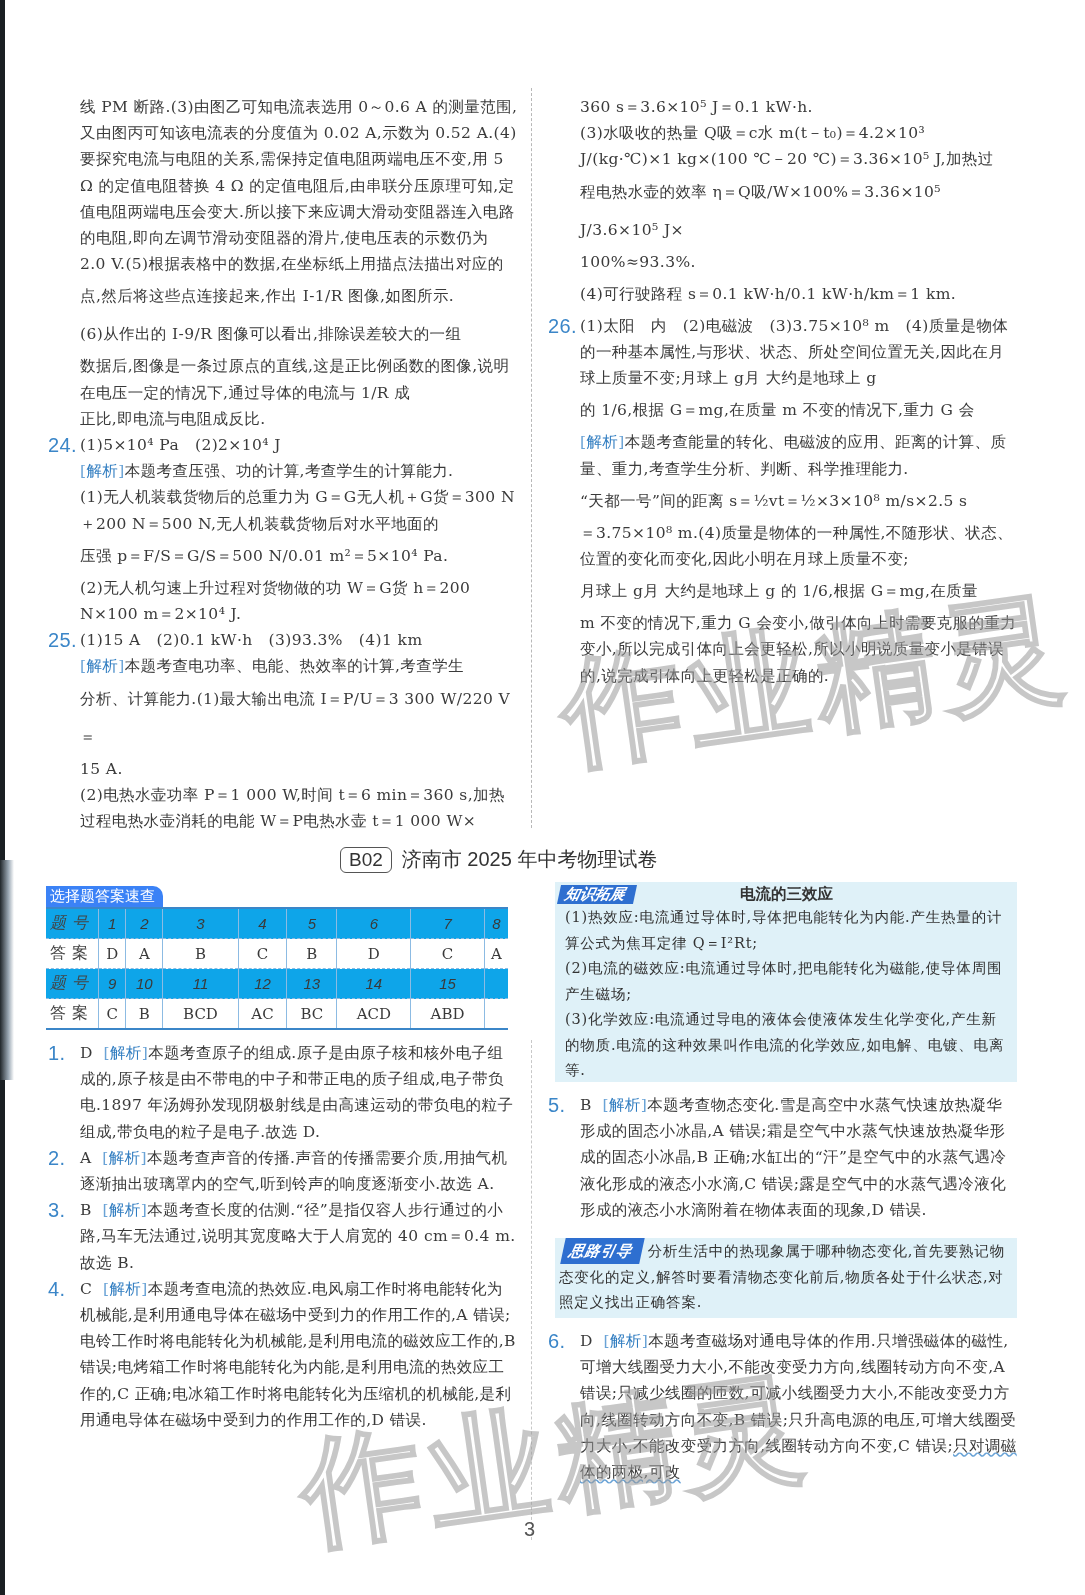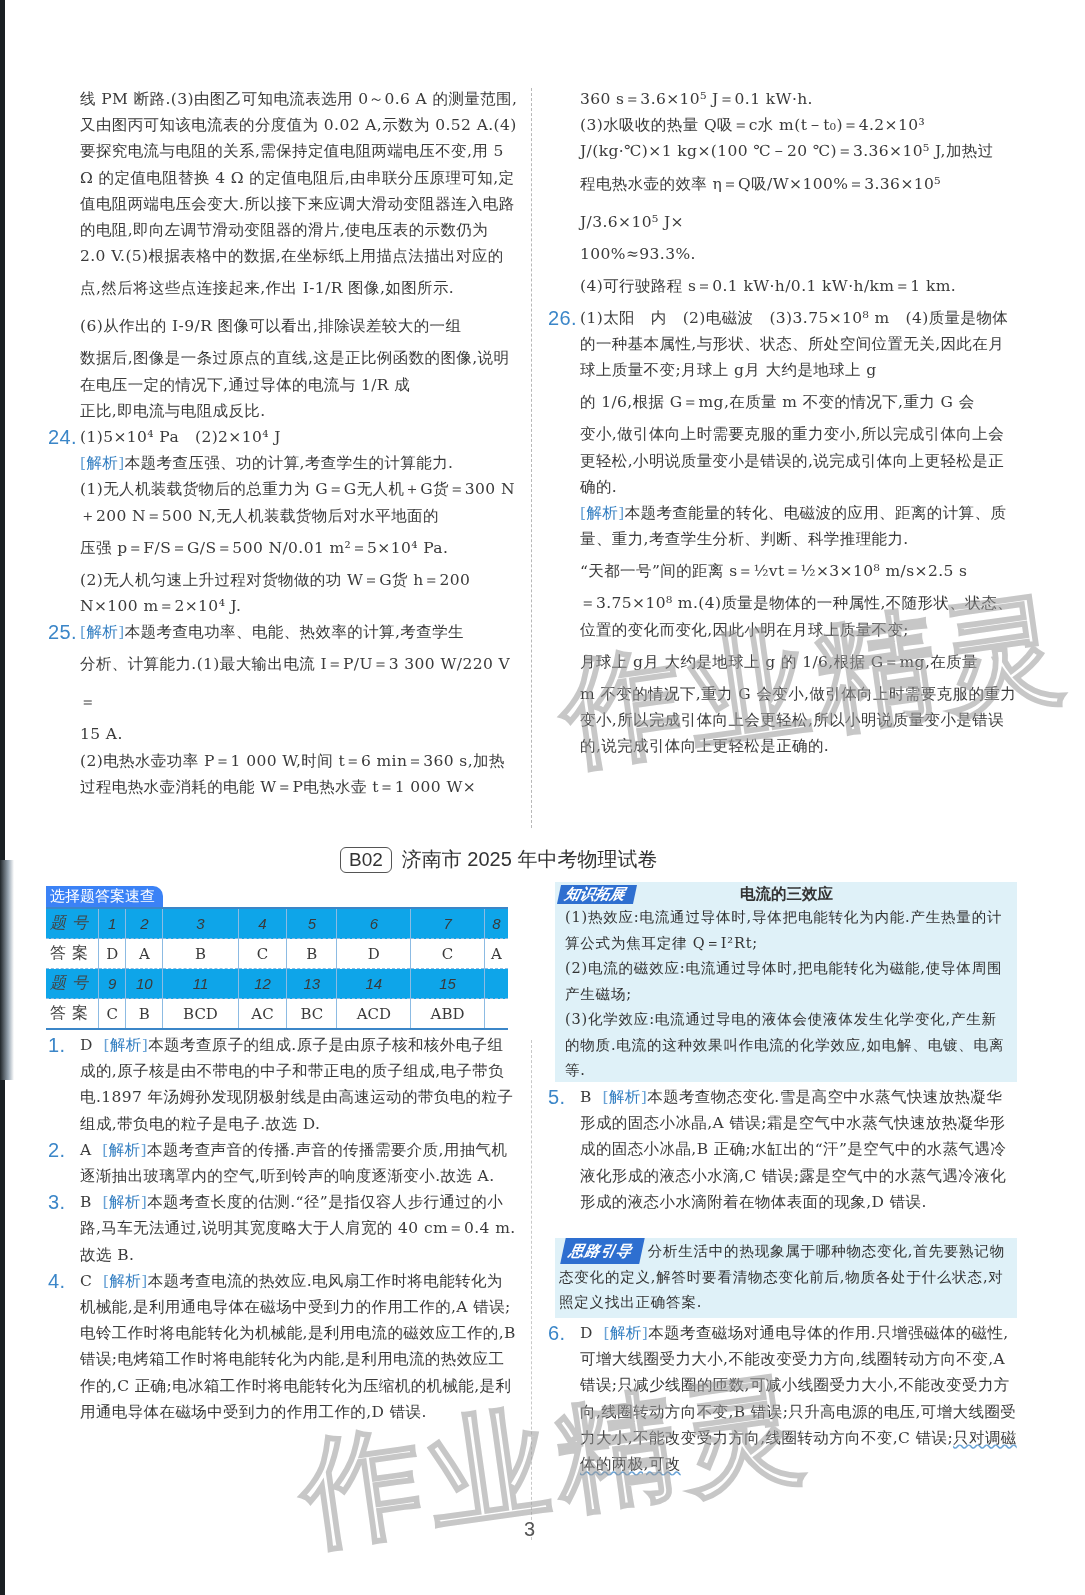--- a/index.html
+++ b/index.html
@@ -3,21 +3,21 @@
 <meta charset="utf-8">
 <style>
   html, body { margin:0; padding:0; }
   body {
     width:1085px; height:1595px; background:#ffffff; position:relative; overflow:hidden;
     font-family:"DejaVu Serif","Liberation Serif",serif; color:#3a3a3a;
   }
   .edge { position:absolute; left:0; top:0; width:5px; height:1595px; background:#1a1f22; }
   .edge-shade { position:absolute; left:0; top:860px; width:14px; height:220px;
     background:linear-gradient(to right,#20262a,#9aa7b3 60%,#ffffff); }
-  .col { position:absolute; font-size:15.5px; line-height:26.2px; letter-spacing:0.4px; }
+  .col { position:absolute; font-size:15.5px; line-height:26.2px; letter-spacing:0.4px;margin-top:8px; }
   .col-left { left:48px; top:86px; width:470px; }
   .col-right { left:548px; top:86px; width:470px; }
   .divider { position:absolute; left:531px; top:88px; height:740px; border-left:1px dashed #b8b8b8; }
   .divider2 { position:absolute; left:531px; top:1040px; height:500px; border-left:1px dashed #c8c8c8; }
   .item { position:relative; padding-left:32px; }
   .item .num { position:absolute; left:0; top:0; color:#3b86c8; font-family:"Liberation Sans",sans-serif; font-size:20px; }
   .para { padding-left:32px; }
   .jx { color:#2f7cc0; font-family:"Liberation Sans",sans-serif; }
   .jx-br { color:#6aa3d6; }
   .tall { line-height:38px; }
@@ -69,41 +69,41 @@
     <span class="num">24.</span>
     <div>(1)5×10⁴ Pa　(2)2×10⁴ J</div>
     <div><span class="jx-br">[</span><span class="jx">解析</span><span class="jx-br">]</span><span>本题考查压强、功的计算,考查学生的计算能力.</span></div>
     <div>(1)无人机装载货物后的总重力为 G＝G无人机＋G货＝300 N＋200 N＝500 N,无人机装载货物后对水平地面的</div>
     <div class="tall">压强 p＝F/S＝G/S＝500 N/0.01 m²＝5×10⁴ Pa.</div>
     <div>(2)无人机匀速上升过程对货物做的功 W＝G货 h＝200 N×100 m＝2×10⁴ J.</div>
   </div>
 
   <div class="item">
     <span class="num">25.</span>
+    <div>(1)15 A　(2)0.1 kW·h　(3)93.3%　(4)1 km</div>
     <div><span class="jx-br">[</span><span class="jx">解析</span><span class="jx-br">]</span><span>本题考查电功率、电能、热效率的计算,考查学生</span></div>
     <div class="tall">分析、计算能力.(1)最大输出电流 I＝P/U＝3 300 W/220 V＝</div>
     <div>15 A.</div>
     <div>(2)电热水壶功率 P＝1 000 W,时间 t＝6 min＝360 s,加热过程电热水壶消耗的电能 W＝P电热水壶 t＝1 000 W×</div>
   </div>
 </div>
 
 <div class="divider"></div>
 
 <div class="col col-right">
   <div class="para">360 s＝3.6×10⁵ J＝0.1 kW·h.</div>
   <div class="para">(3)水吸收的热量 Q吸＝c水 m(t－t₀)＝4.2×10³ J/(kg·℃)×1 kg×(100 ℃－20 ℃)＝3.36×10⁵ J,加热过</div>
   <div class="para tall">程电热水壶的效率 η＝Q吸/W×100%＝3.36×10⁵ J/3.6×10⁵ J×</div>
   <div class="para">100%≈93.3%.</div>
   <div class="para tall">(4)可行驶路程 s＝0.1 kW·h/0.1 kW·h/km＝1 km.</div>
 
   <div class="item">
     <span class="num">26.</span>
     <div>(1)太阳　内　(2)电磁波　(3)3.75×10⁸ m　(4)质量是物体的一种基本属性,与形状、状态、所处空间位置无关,因此在月球上质量不变;月球上 g月 大约是地球上 g</div>
     <div class="tall">的 1/6,根据 G＝mg,在质量 m 不变的情况下,重力 G 会</div>
-    <div>变小,做引体向上时需要克服的重力变小,所以完成引体向上会更轻松,小明说质量变小是错误的,说完成引体向上更轻松是正确的.</div>
     <div><span class="jx-br">[</span><span class="jx">解析</span><span class="jx-br">]</span><span>本题考查能量的转化、电磁波的应用、距离的计算、质量、重力,考查学生分析、判断、科学推理能力.</span></div>
     <div class="tall">“天都一号”间的距离 s＝½vt＝½×3×10⁸ m/s×2.5 s</div>
     <div>＝3.75×10⁸ m.(4)质量是物体的一种属性,不随形状、状态、位置的变化而变化,因此小明在月球上质量不变;</div>
     <div class="tall">月球上 g月 大约是地球上 g 的 1/6,根据 G＝mg,在质量</div>
     <div>m 不变的情况下,重力 G 会变小,做引体向上时需要克服的重力变小,所以完成引体向上会更轻松,所以小明说质量变小是错误的,说完成引体向上更轻松是正确的.</div>
   </div>
 </div>
 
 <div class="section-title">
   <span class="section-code">B02</span>

